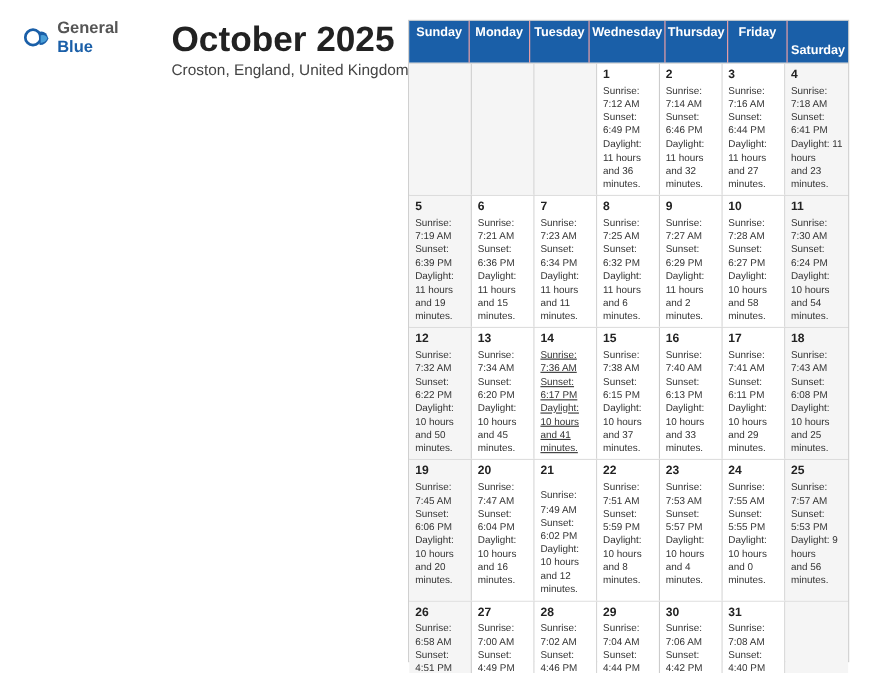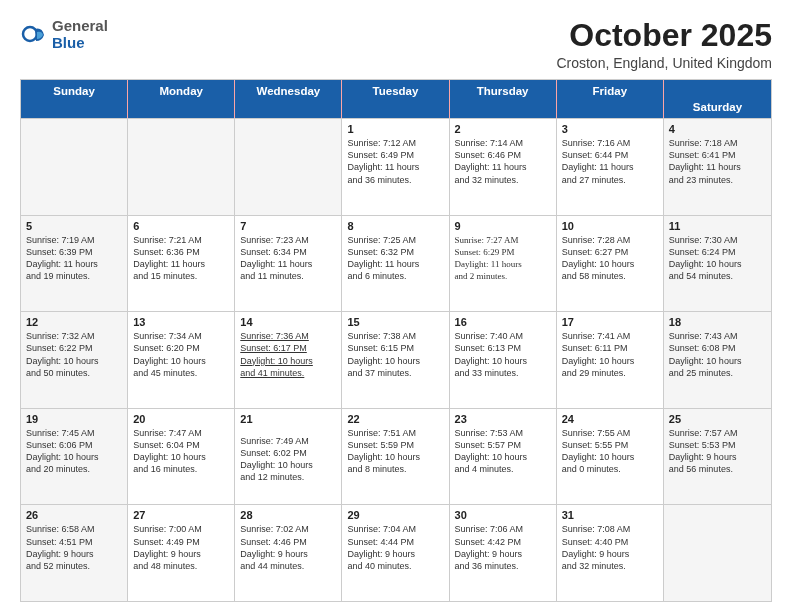--- a/index.html
+++ b/index.html
@@ -8,21 +8,21 @@
       background: #fff;
       width: 792px;
       height: 612px;
       overflow: hidden;
     }
     .page {
       width: 792px;
       height: 612px;
       padding: 18px 20px 10px 20px;
       display: flex;
-      flex-direction: column;
+      flex-direction: row;
       border-radius: 19px;
     }
     .header {
       display: flex;
       justify-content: space-between;
       align-items: flex-start;
       margin-bottom: 8px;
     }
     .logo {
       display: flex;
@@ -34,21 +34,22 @@
       line-height: 1.1;
     }
     .logo-general { color: #555; }
     .logo-blue { color: #1a5fa8; }
     .logo-icon {
       width: 28px;
       height: 28px;
       margin-right: 4px;
     }
     .title-block {
-      text-align: right;
+      text-align: left;
+      margin-left: 48px;
     }
     .month-title {
       font-size: 32px;
       font-weight: bold;
       color: #222;
       line-height: 1.1;
     }
     .location {
       font-size: 14px;
       color: #444;
@@ -128,22 +129,22 @@
     <div class="title-block">
       <div class="month-title">October 2025</div>
       <div class="location">Croston, England, United Kingdom</div>
     </div>
   </div>
 
   <div class="calendar">
     <div class="cal-header-row">
     <div class="cal-header-cell">Sunday</div>
         <div class="cal-header-cell">Monday</div>
+        <div class="cal-header-cell">Tuesday</div>
         <div class="cal-header-cell">Wednesday</div>
-        <div class="cal-header-cell">Tuesday</div>
         <div class="cal-header-cell">Thursday</div>
         <div class="cal-header-cell">Friday</div>
         <div class="cal-header-cell">Saturday</div>
       </div>
     <div class="cal-body">
     <div class="cal-week">
           <div class="cal-cell shaded empty"></div>
           <div class="cal-cell shaded empty"></div>
           <div class="cal-cell shaded empty"></div>
           <div class="cal-cell">
@@ -199,21 +200,21 @@
           </div>
           <div class="cal-cell">
             <div class="day-num">8</div>
             <div class="cell-text" style="white-space: pre-line;">Sunrise: 7:25 AM
 Sunset: 6:32 PM
 Daylight: 11 hours
 and 6 minutes.</div>
           </div>
           <div class="cal-cell">
             <div class="day-num">9</div>
-            <div class="cell-text" style="white-space: pre-line; font-family: Liberation Serif, serif;">Sunrise: 7:27 AM
+            <div class="cell-text" style="white-space: pre-line;">Sunrise: 7:27 AM
 Sunset: 6:29 PM
 Daylight: 11 hours
 and 2 minutes.</div>
           </div>
           <div class="cal-cell">
             <div class="day-num">10</div>
             <div class="cell-text" style="white-space: pre-line;">Sunrise: 7:28 AM
 Sunset: 6:27 PM
 Daylight: 10 hours
 and 58 minutes.</div>

